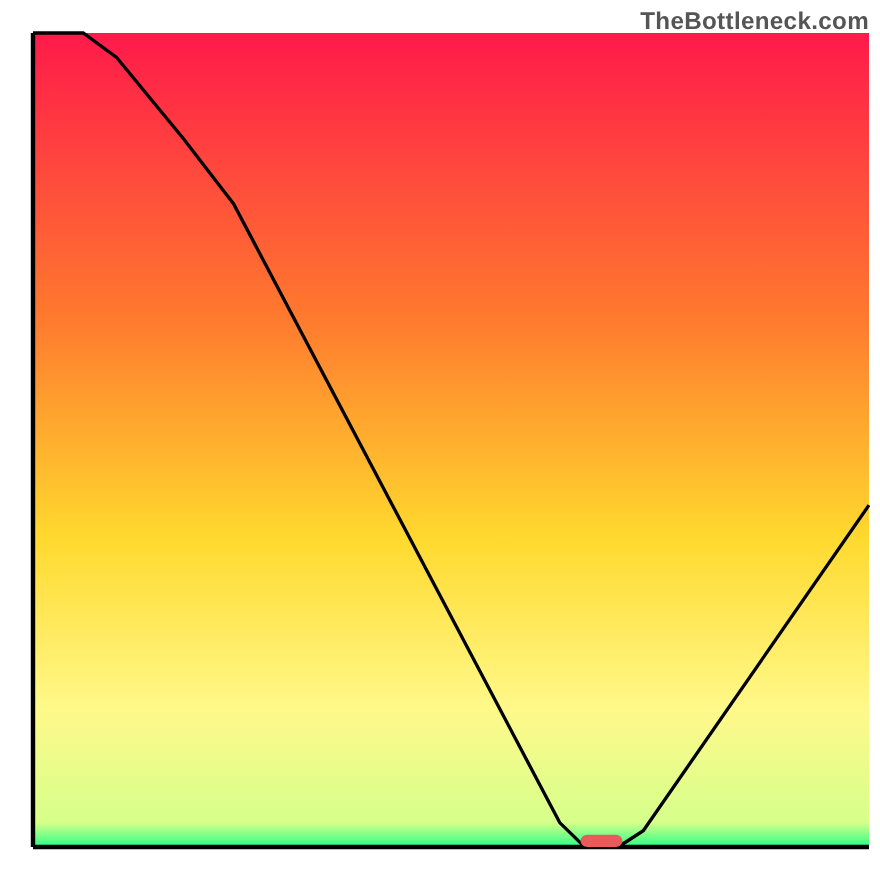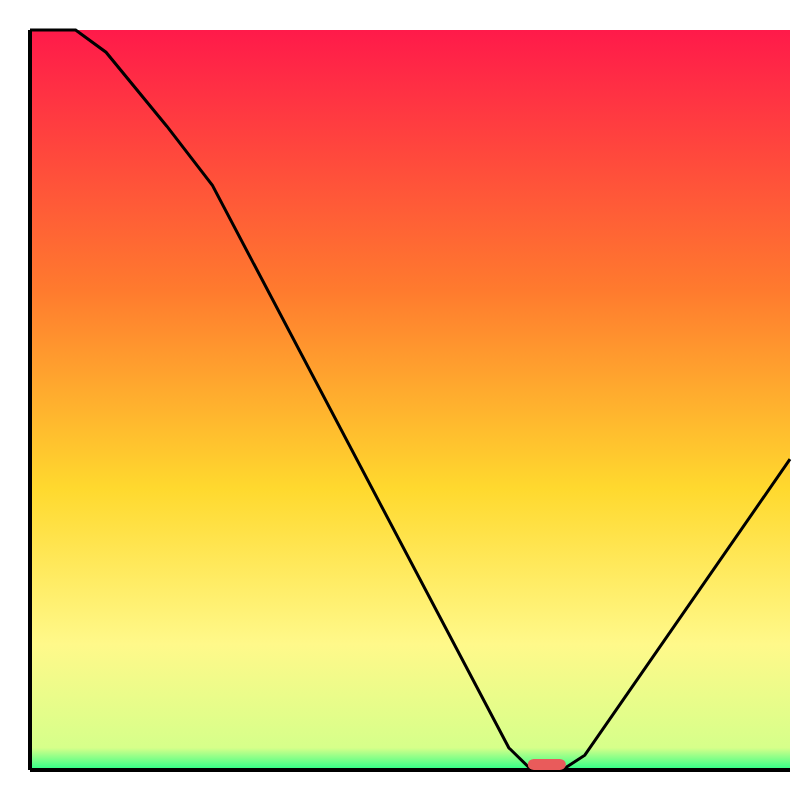--- a/index.html
+++ b/index.html
@@ -21,20 +21,21 @@
     font-weight: 600;
     color: #555;
     letter-spacing: 0.3px;
   }
   svg { display: block; }
 </style>
 </head>
 <body>
 
 <div class="chart-container">
+  <div class="watermark">TheBottleneck.com</div>
   <svg id="chart-svg" width="800" height="800">
     <defs>
       <linearGradient id="bg-grad" x1="0" y1="0" x2="0" y2="1">
         <stop id="g0" offset="0%" stop-color="#ff1a4a"></stop>
         <stop id="g1" offset="35%" stop-color="#ff7a2e"></stop>
         <stop id="g2" offset="62%" stop-color="#ffd92e"></stop>
         <stop id="g3" offset="83%" stop-color="#fff98a"></stop>
         <stop id="g4" offset="97%" stop-color="#d6ff8a"></stop>
         <stop id="g5" offset="100%" stop-color="#2aff87"></stop>
       </linearGradient>

